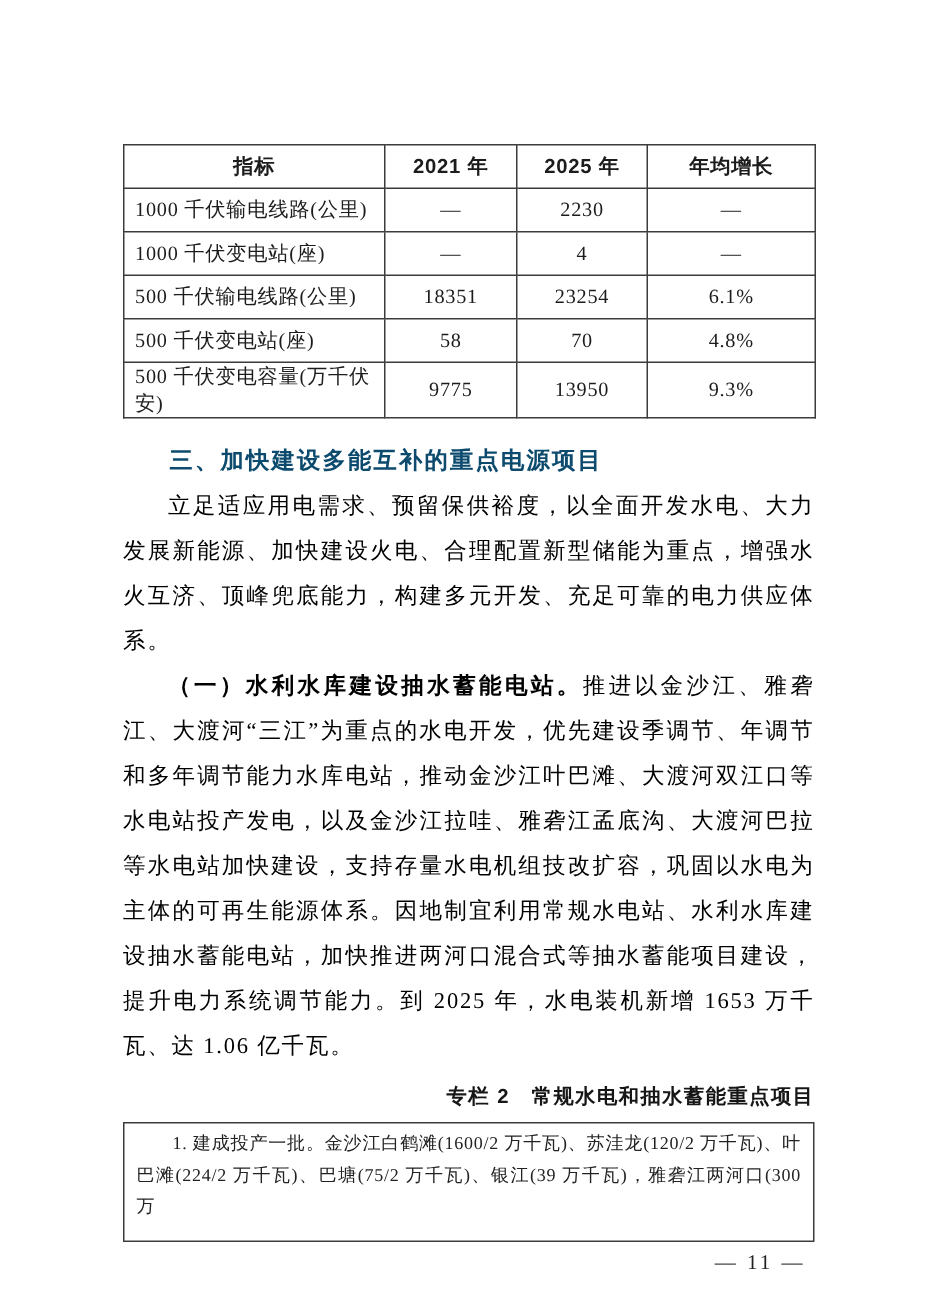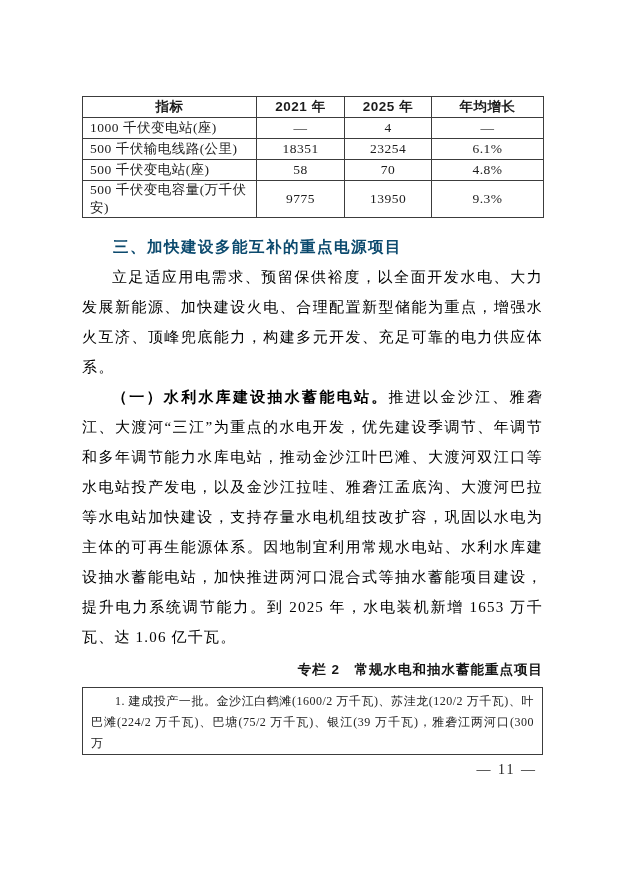--- a/index.html
+++ b/index.html
@@ -22,21 +22,21 @@
     table-layout: fixed;
     font-size: 13.5px;
     color: #1c1c1c;
   }
   table.stats col.c0 { width: 174px; }
   table.stats col.c1 { width: 88px; }
   table.stats col.c2 { width: 87px; }
   table.stats col.c3 { width: 112px; }
   table.stats th, table.stats td {
     border: 1px solid #3c3c3c;
-    height: 21px;
+    height: 29px;
     text-align: center;
     vertical-align: middle;
     letter-spacing: 0.5px;
     font-weight: normal;
     padding: 0 2px;
   }
   table.stats th {
     font-family: "Liberation Sans", "DejaVu Sans", sans-serif;
     font-weight: bold;
     font-size: 13.5px;
@@ -76,21 +76,21 @@
     font-weight: bold;
     font-size: 13.5px;
     letter-spacing: 1px;
     line-height: 22px;
     color: #161616;
   }
   .box {
     margin-top: 6px;
     width: 461px;
     border: 1.5px solid #3c3c3c;
-    padding: 3px 8px 0 8px;
+    padding: 3px 8px 12px 8px;
   }
   .box p {
     font-size: 12px;
     line-height: 21px;
     letter-spacing: 0.5px;
     text-align: justify;
     text-indent: 2em;
     color: #222222;
   }
   
@@ -118,20 +118,26 @@
       </colgroup>
     <thead>
       <tr>
         <th>指标</th>
         <th>2021 年</th>
         <th>2025 年</th>
         <th>年均增长</th>
       </tr>
     </thead>
     <tbody>
+      <tr>
+        <td class="ind">1000 千伏输电线路(公里)</td>
+        <td>—</td>
+        <td>2230</td>
+        <td>—</td>
+      </tr>
       <tr>
         <td class="ind">1000 千伏变电站(座)</td>
         <td>—</td>
         <td>4</td>
         <td>—</td>
       </tr>
       <tr>
         <td class="ind">500 千伏输电线路(公里)</td>
         <td>18351</td>
         <td>23254</td>

